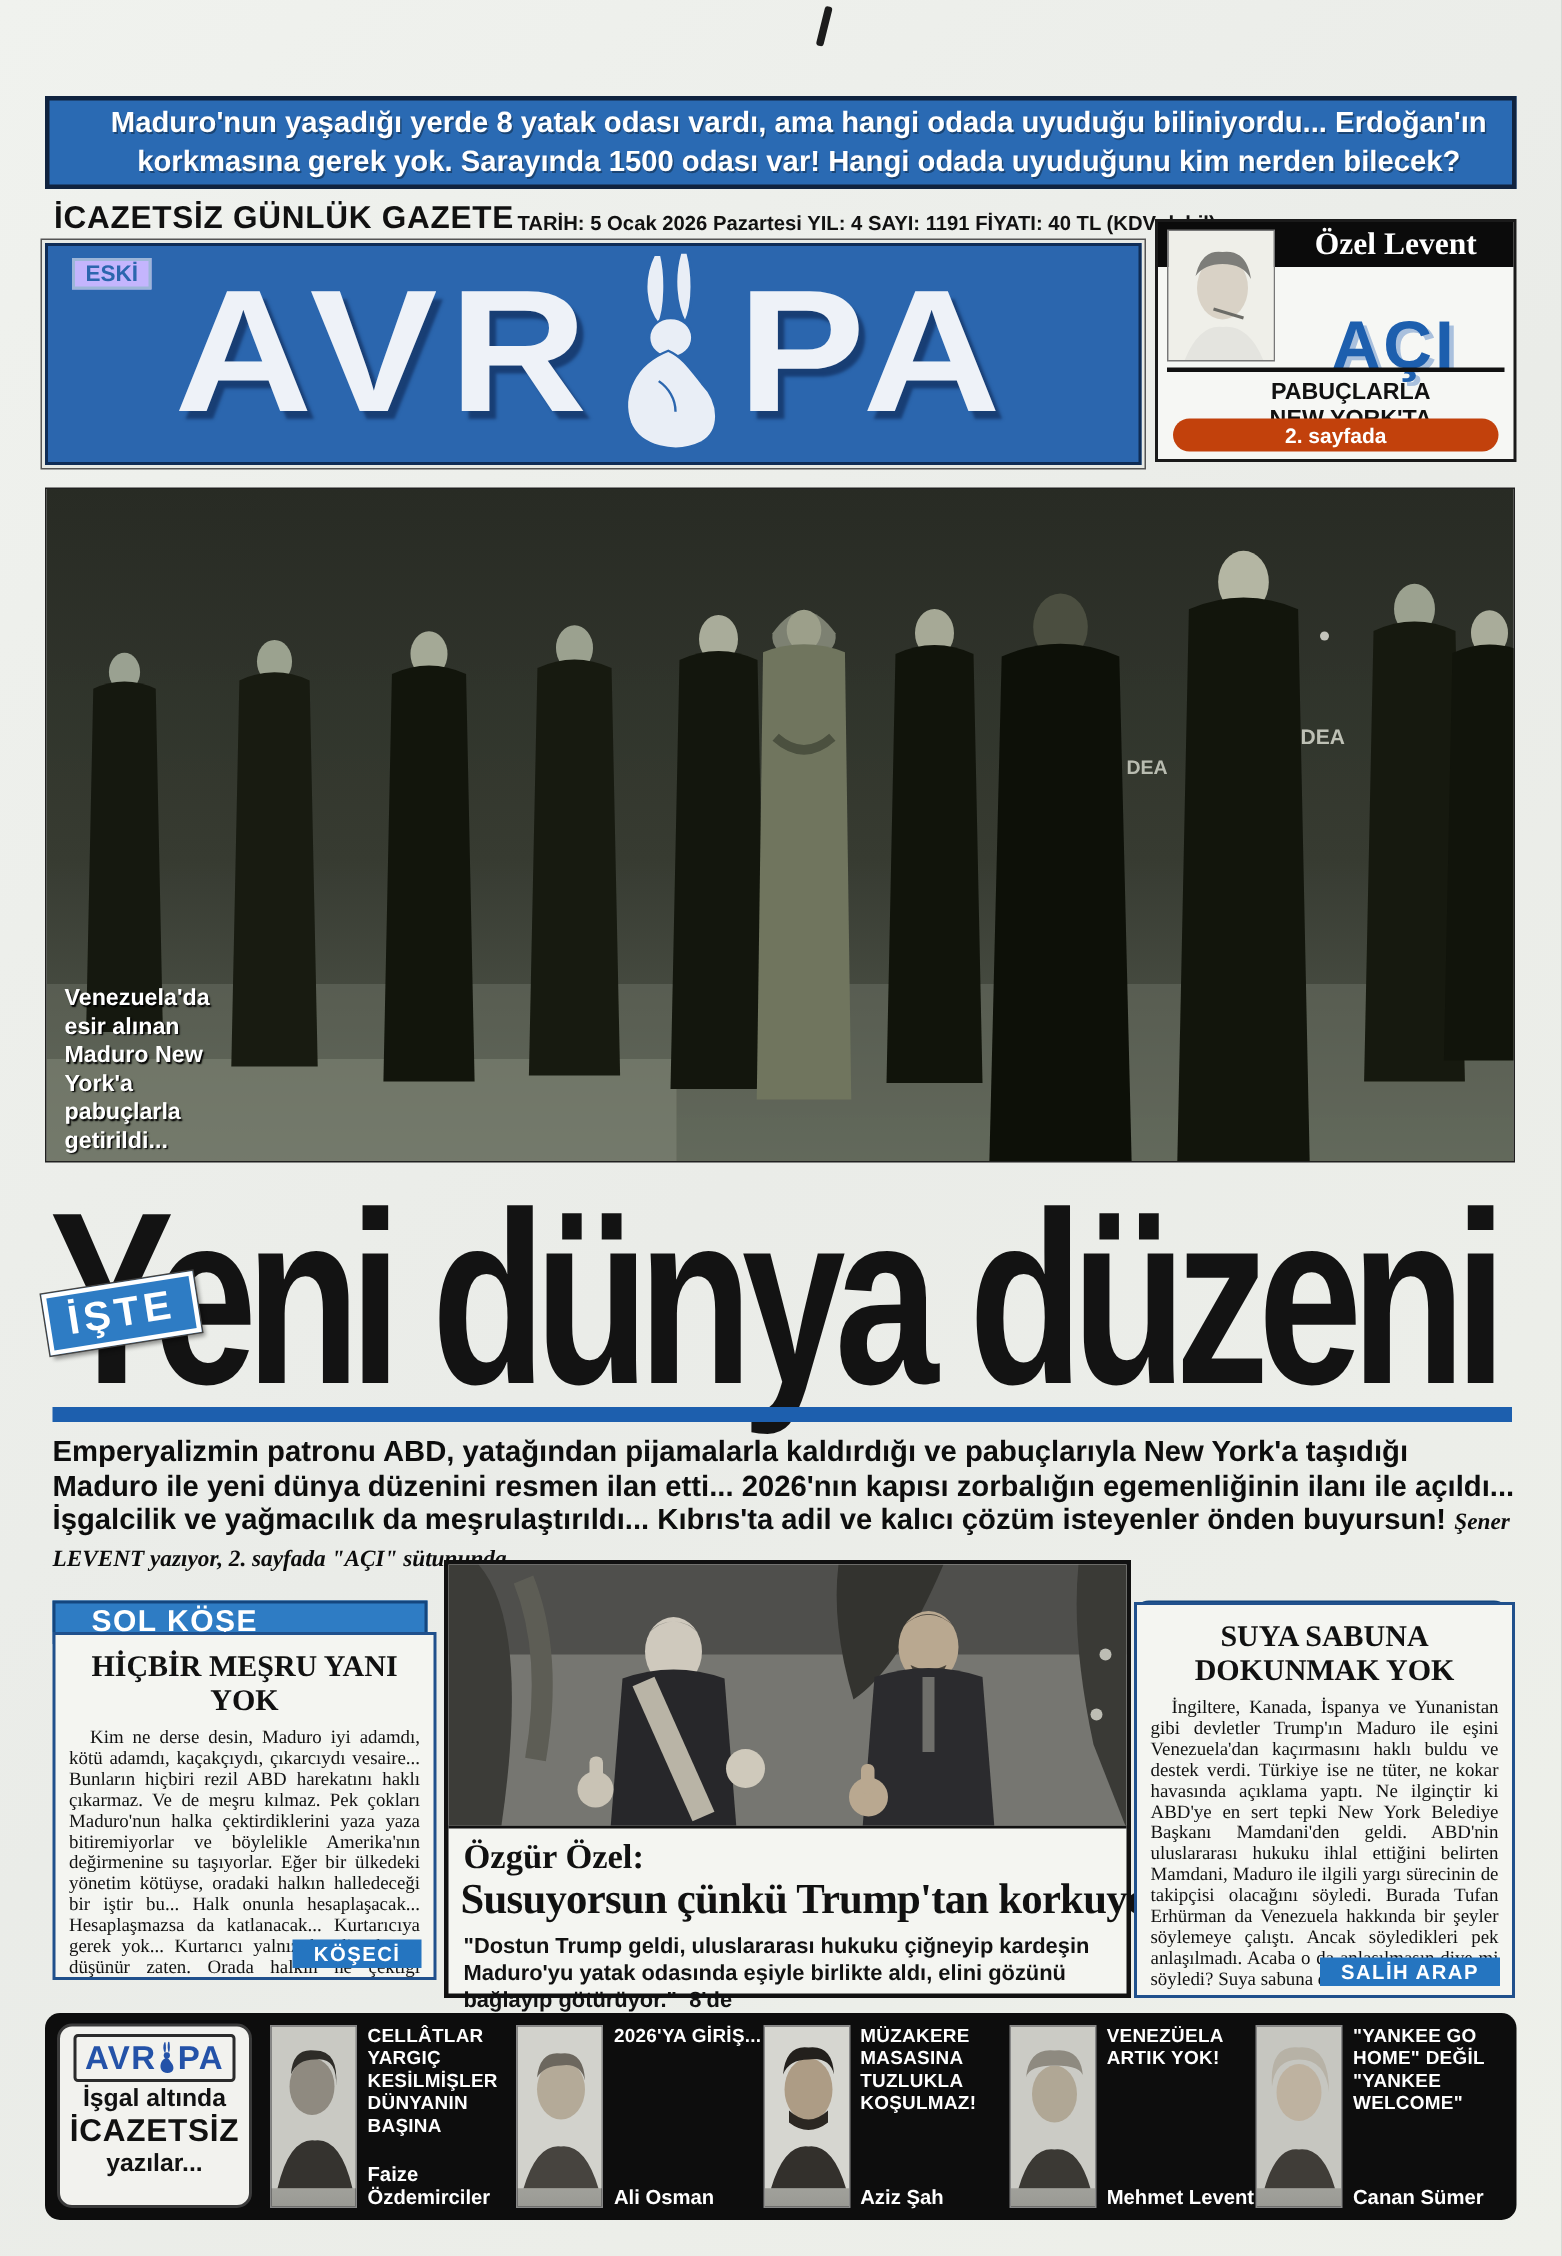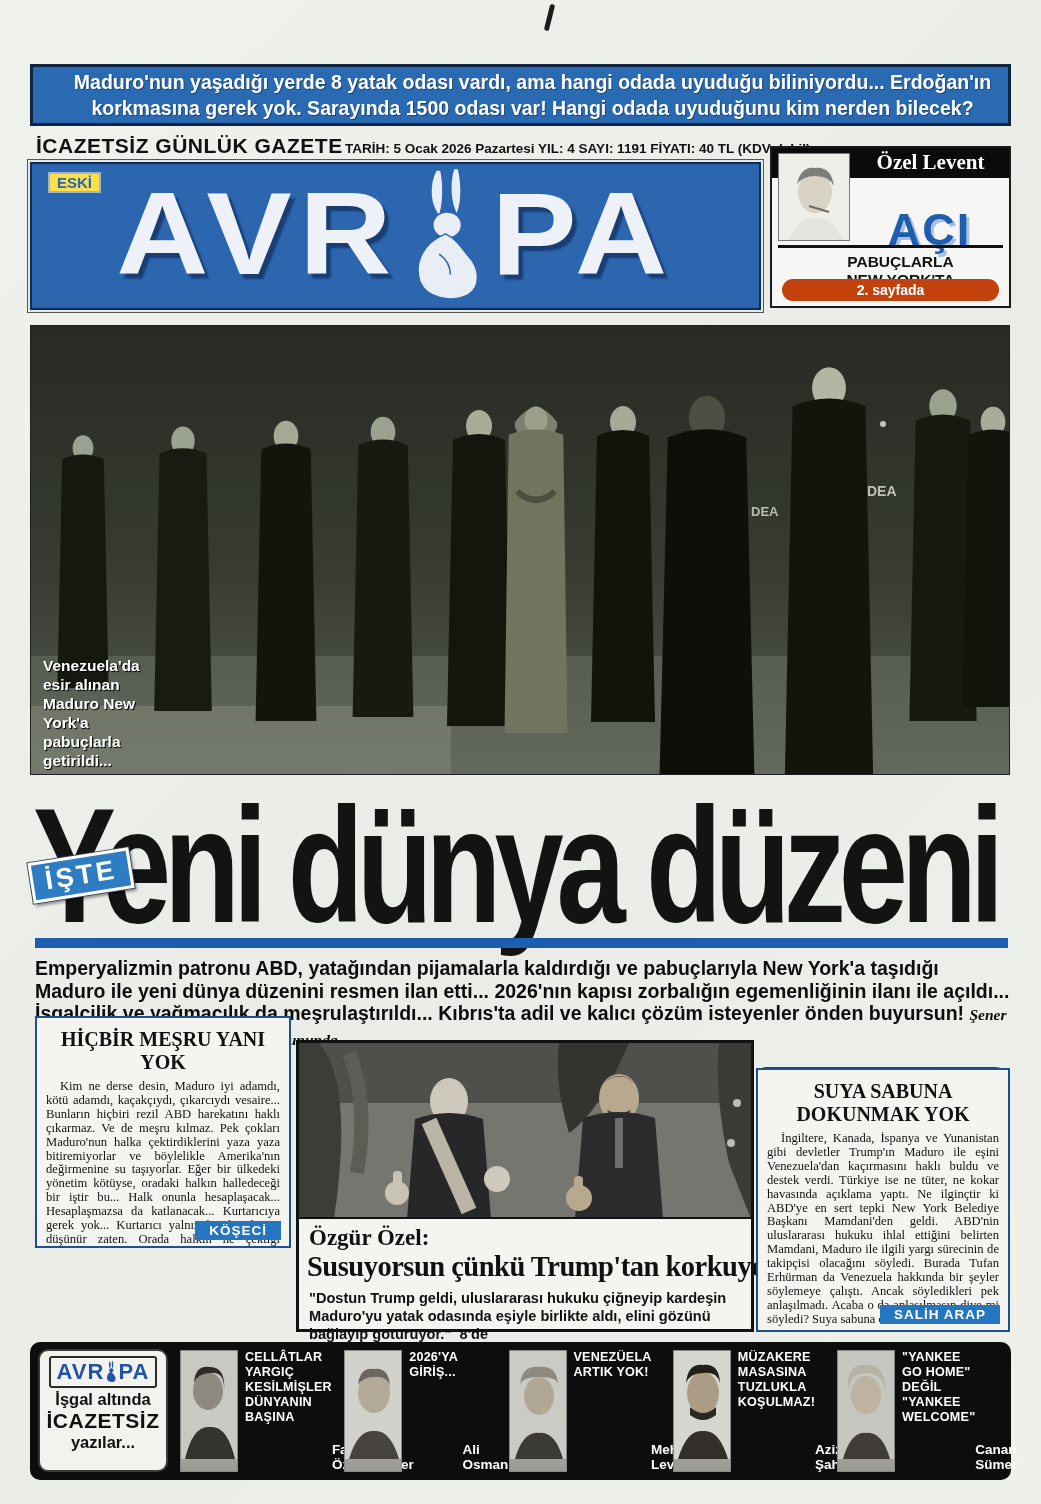--- a/index.html
+++ b/index.html
@@ -24,21 +24,21 @@
 
   
   .paper-type { position:absolute; left:36px; top:134px; font-size:21px; font-weight:bold; letter-spacing:.5px; }
   .dateline  { position:absolute; left:345px; top:141px; font-size:13.5px; font-weight:bold; }
 
   
   .masthead {
     position:absolute; left:30px; top:162px; width:731px; height:148px;
     background:#2b66ae; border:2px solid #0f2c55; box-shadow:0 0 0 2px #e7e9e4, 0 0 0 3px #555;
   }
-  .eski { position:absolute; left:16px; top:8px; background:#fde047; color:#2b66ae;
+  .eski { position:absolute; left:16px; top:8px; background:#c4b5fd; color:#2b66ae;
     border:2px solid #9db6d8; font-weight:bold; font-size:15px; padding:0 7px; }
   .mast-row { position:absolute; inset:0; display:flex; align-items:center; justify-content:center;
     transform:scaleX(1.1); }
   .mast-row .word { color:#eef2f8; font-weight:bold; font-size:116px; letter-spacing:7px; line-height:1;
     text-shadow:4px 5px 2px rgba(10,30,70,.55); transform:translateY(-2px); }
   .rabbit { margin:0 -4px; }
 
   
   .aci-box { position:absolute; left:770px; top:146px; width:241px; height:162px;
     background:#f6f7f4; border:2px solid #1a1a1a; }
@@ -108,21 +108,21 @@
     border:2px solid #2b2b2b; border-radius:3px; padding:1px 6px; margin-bottom:2px;
     color:#2452a8; font-weight:bold; font-size:22px; letter-spacing:1px; }
   .strip-logo .l1 { font-weight:bold; font-size:16.5px; }
   .strip-logo .l2 { font-weight:bold; font-size:21px; letter-spacing:.5px; }
   .strip-logo .l3 { font-weight:bold; font-size:16.5px; }
   .strip-items { position:absolute; left:150px; right:10px; top:8px; bottom:8px;
     display:flex; justify-content:space-between; }
   .strip-item { display:flex; width:164px; }
   .strip-photo { width:58px; height:100%; border:1px solid #888; flex:none;
     background:linear-gradient(180deg,#d8d8d4,#9a9a94); overflow:hidden; }
-  .strip-text { display:flex; flex-direction:row; margin-left:7px; color:#fff; width:100%; }
+  .strip-text { display:flex; flex-direction:column; margin-left:7px; color:#fff; width:100%; }
   .strip-heading { font-weight:bold; font-size:12.6px; line-height:15px; letter-spacing:.2px; }
   .strip-author { margin-top:auto; font-weight:bold; font-size:13.5px; }
 </style>
 </head>
 <body>
 
 <div class="page">
 
   <div class="scan-mark"></div>
 
@@ -240,21 +240,21 @@
   <div class="headline">
     <div class="txt">Yeni dünya düzeni</div>
   </div>
   <div class="iste-badge">İŞTE</div>
   <div class="blue-rule"></div>
 
   <p class="deck"><span>Emperyalizmin patronu ABD, yatağından pijamalarla kaldırdığı ve pabuçlarıyla New York'a taşıdığı Maduro ile yeni dünya düzenini resmen ilan etti... 2026'nın kapısı zorbalığın egemenliğinin ilanı ile açıldı... İşgalcilik ve yağmacılık da meşrulaştırıldı... Kıbrıs'ta adil ve kalıcı çözüm isteyenler önden buyursun!</span>
     <i>Şener LEVENT yazıyor, 2. sayfada "AÇI" sütununda</i></p>
 
   <div class="sec-bar" style="left:35px; top:1035px; width:250px;">SOL KÖŞE</div>
-  <div class="col-box" style="left:35px; top:1016px; width:256px; height:232px;">
+  <div class="col-box" style="left:35px; top:1088px; width:256px; height:232px;">
     <div class="col-title">HİÇBİR MEŞRU YANI YOK</div>
     <div class="col-body">Kim ne derse desin, Maduro iyi adamdı, kötü adamdı, kaçakçıydı, çıkarcıydı vesaire... Bunların hiçbiri rezil ABD harekatını haklı çıkarmaz. Ve de meşru kılmaz. Pek çokları Maduro'nun halka çektirdiklerini yaza yaza bitiremiyorlar ve böylelikle Amerika'nın değirmenine su taşıyorlar. Eğer bir ülkedeki yönetim kötüyse, oradaki halkın halledeceği bir iştir bu... Halk onunla hesaplaşacak... Hesaplaşmazsa da katlanacak... Kurtarıcıya gerek yok... Kurtarıcı yalnız kendi çıkarını düşünür zaten. Orada halkın ne çektiği umurunda bile değil. ABD'nin yaptığı doğrudan haydutluktur. Ve Maduro olayı ile dünya siyaset sahnesinde yeni bir perde açılmıştır.</div>
     <div class="sig-badge">KÖŞECİ</div>
   </div>
 
   <div class="center-box">
     <div class="center-photo">
       <svg width="452" height="176" viewBox="0 0 452 176">
         <rect width="452" height="176" fill="#767671"></rect>
         <rect x="0" y="0" width="452" height="60" fill="#4f4f4c"></rect>
@@ -344,45 +344,45 @@
         </div>
         <div class="strip-text">
           <div class="strip-heading">2026'YA GİRİŞ...</div>
           <div class="strip-author">Ali Osman</div>
         </div>
       </div>
 
       <div class="strip-item">
         <div class="strip-photo">
           <svg width="58" height="108" viewBox="0 0 58 108">
-              <rect width="58" height="108" fill="#cbcbc5"></rect>
-              <ellipse cx="29" cy="45" rx="15" ry="19" fill="#b0a795"></ellipse>
-              <path d="M10 34 Q12 14 29 16 Q47 14 48 34 Q48 26 29 26 Q12 26 10 34 Z" fill="#8e8a80"></path>
-              <path d="M5 108 Q13 80 29 82 Q45 80 53 108 Z" fill="#3b3934"></path>
-            </svg>
-        </div>
-        <div class="strip-text">
-          <div class="strip-heading">VENEZÜELA ARTIK YOK!</div>
-          <div class="strip-author">Mehmet Levent</div>
-        </div>
-      </div>
-
-      <div class="strip-item">
-        <div class="strip-photo">
-          <svg width="58" height="108" viewBox="0 0 58 108">
               <rect width="58" height="108" fill="#d6d6d0"></rect>
               <ellipse cx="29" cy="42" rx="16" ry="21" fill="#ad9c85"></ellipse>
               <path d="M12 32 Q14 12 29 14 Q45 12 46 32 Q43 20 29 22 Q16 22 12 32 Z" fill="#23201c"></path>
               <path d="M16 56 Q29 68 42 56 L42 64 Q29 74 16 64 Z" fill="#2b2722"></path>
               <path d="M4 108 Q13 78 29 80 Q45 78 54 108 Z" fill="#33302c"></path>
             </svg>
         </div>
         <div class="strip-text">
           <div class="strip-heading">MÜZAKERE MASASINA TUZLUKLA KOŞULMAZ!</div>
           <div class="strip-author">Aziz Şah</div>
+        </div>
+      </div>
+
+      <div class="strip-item">
+        <div class="strip-photo">
+          <svg width="58" height="108" viewBox="0 0 58 108">
+              <rect width="58" height="108" fill="#cbcbc5"></rect>
+              <ellipse cx="29" cy="45" rx="15" ry="19" fill="#b0a795"></ellipse>
+              <path d="M10 34 Q12 14 29 16 Q47 14 48 34 Q48 26 29 26 Q12 26 10 34 Z" fill="#8e8a80"></path>
+              <path d="M5 108 Q13 80 29 82 Q45 80 53 108 Z" fill="#3b3934"></path>
+            </svg>
+        </div>
+        <div class="strip-text">
+          <div class="strip-heading">VENEZÜELA ARTIK YOK!</div>
+          <div class="strip-author">Mehmet Levent</div>
         </div>
       </div>
 
       <div class="strip-item">
         <div class="strip-photo">
           <svg width="58" height="108" viewBox="0 0 58 108">
               <rect width="58" height="108" fill="#c6c6c0"></rect>
               <ellipse cx="28" cy="44" rx="15" ry="19" fill="#beb2a0"></ellipse>
               <path d="M10 40 Q8 12 28 14 Q48 12 48 44 Q46 22 28 22 Q12 22 10 40 Z" fill="#b7b2a6"></path>
               <path d="M5 108 Q13 80 28 82 Q44 80 52 108 Z" fill="#403d38"></path>

